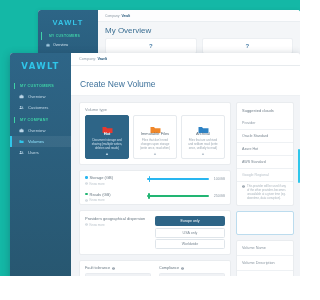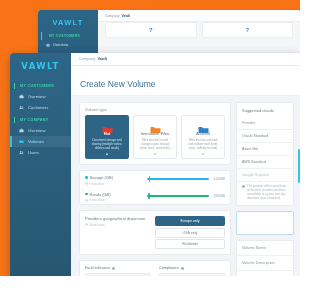--- a/index.html
+++ b/index.html
@@ -9,21 +9,21 @@
     height: 300px;
     overflow: hidden;
     background: #ffffff;
     font-family: "Liberation Sans", sans-serif;
   }
 
   #root {
     position: relative;
     width: 300px;
     height: 276px;
-    background: #f97316;
+    background: #14b8a6;
     overflow: hidden;
   }
 
   
   .window-back {
     position: absolute;
     left: 38px;
     top: 10px;
     width: 262px;
     height: 56px;
@@ -467,20 +467,21 @@
               <rect x="4" y="2" width="4" height="2" rx=".6" fill="#9ec6dd"></rect>
             </svg>
         </span>
         <span>Overview</span>
       </div>
     </div>
     <div class="back-main">
       <div class="back-topbar">
         <span class="back-company"><span>Company:</span> <b>Vawlt</b></span>
       </div>
+      <div class="back-title">My Overview</div>
       <div class="back-cards">
         <div class="back-card">
             <span class="q">?</span>
           </div>
         <div class="back-card">
             <span class="q">?</span>
           </div>
       </div>
     </div>
   </div>

